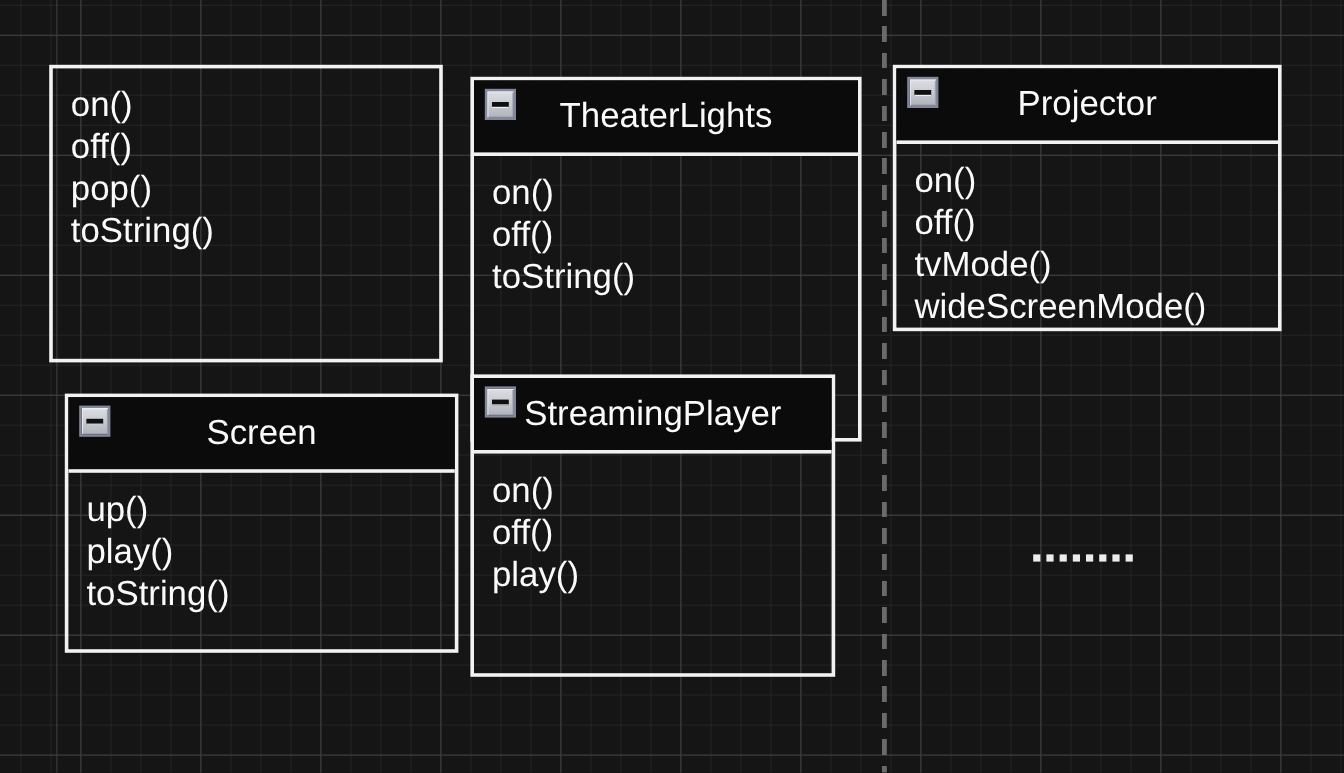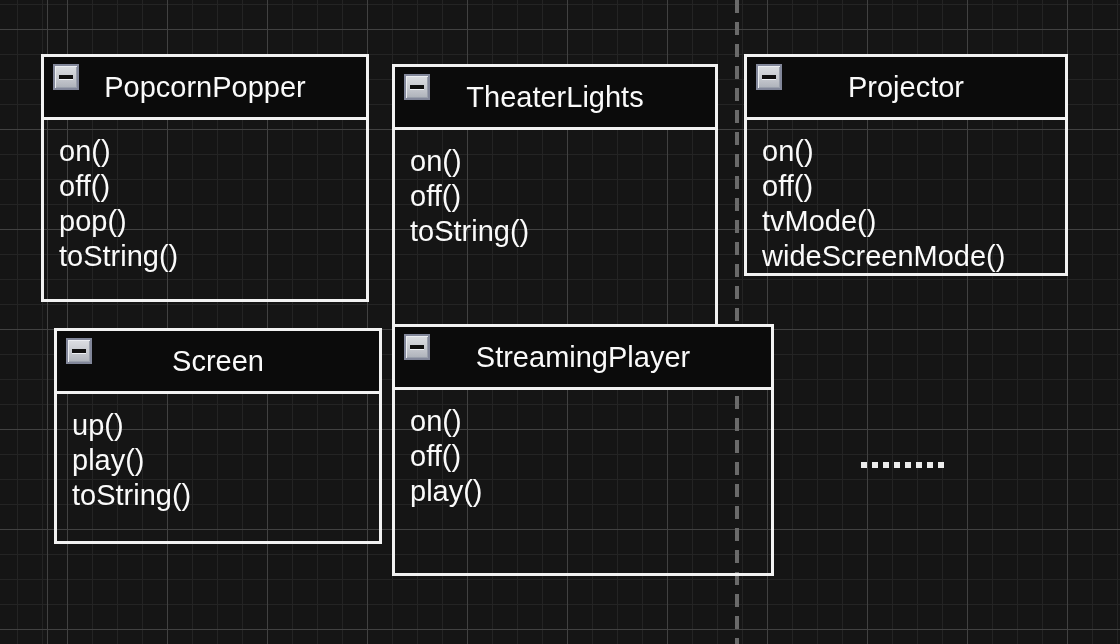--- a/index.html
+++ b/index.html
@@ -100,26 +100,20 @@
   }
 </style>
 </head>
 <body>
 
 <div class="canvas">
 
   <div class="page-divider" style="left:735px"></div>
 
   <div class="uml-class" style="left:41px; top:54px; width:328px; height:248px">
-    <div class="uml-header">
-      <span class="collapse-btn">
-        <span class="collapse-minus"></span>
-      </span>
-      <span class="uml-title">PopcornPopper</span>
-    </div>
     <div class="uml-methods clip">
       <div class="method">on()</div>
       <div class="method">off()</div>
       <div class="method">pop()</div>
       <div class="method">toString()</div>
     </div>
   </div>
 
   <div class="uml-class" style="left:392px; top:64px; width:326px; height:304px">
     <div class="uml-header">
@@ -157,21 +151,21 @@
       </span>
       <span class="uml-title">Screen</span>
     </div>
     <div class="uml-methods">
       <div class="method">up()</div>
       <div class="method">play()</div>
       <div class="method">toString()</div>
     </div>
   </div>
 
-  <div class="uml-class" style="left:392px; top:324px; width:382px; height:252px">
+  <div class="uml-class" style="left:392px; top:312px; width:304px; height:252px">
     <div class="uml-header">
       <span class="collapse-btn">
         <span class="collapse-minus"></span>
       </span>
       <span class="uml-title">StreamingPlayer</span>
     </div>
     <div class="uml-methods">
       <div class="method">on()</div>
       <div class="method">off()</div>
       <div class="method">play()</div>

